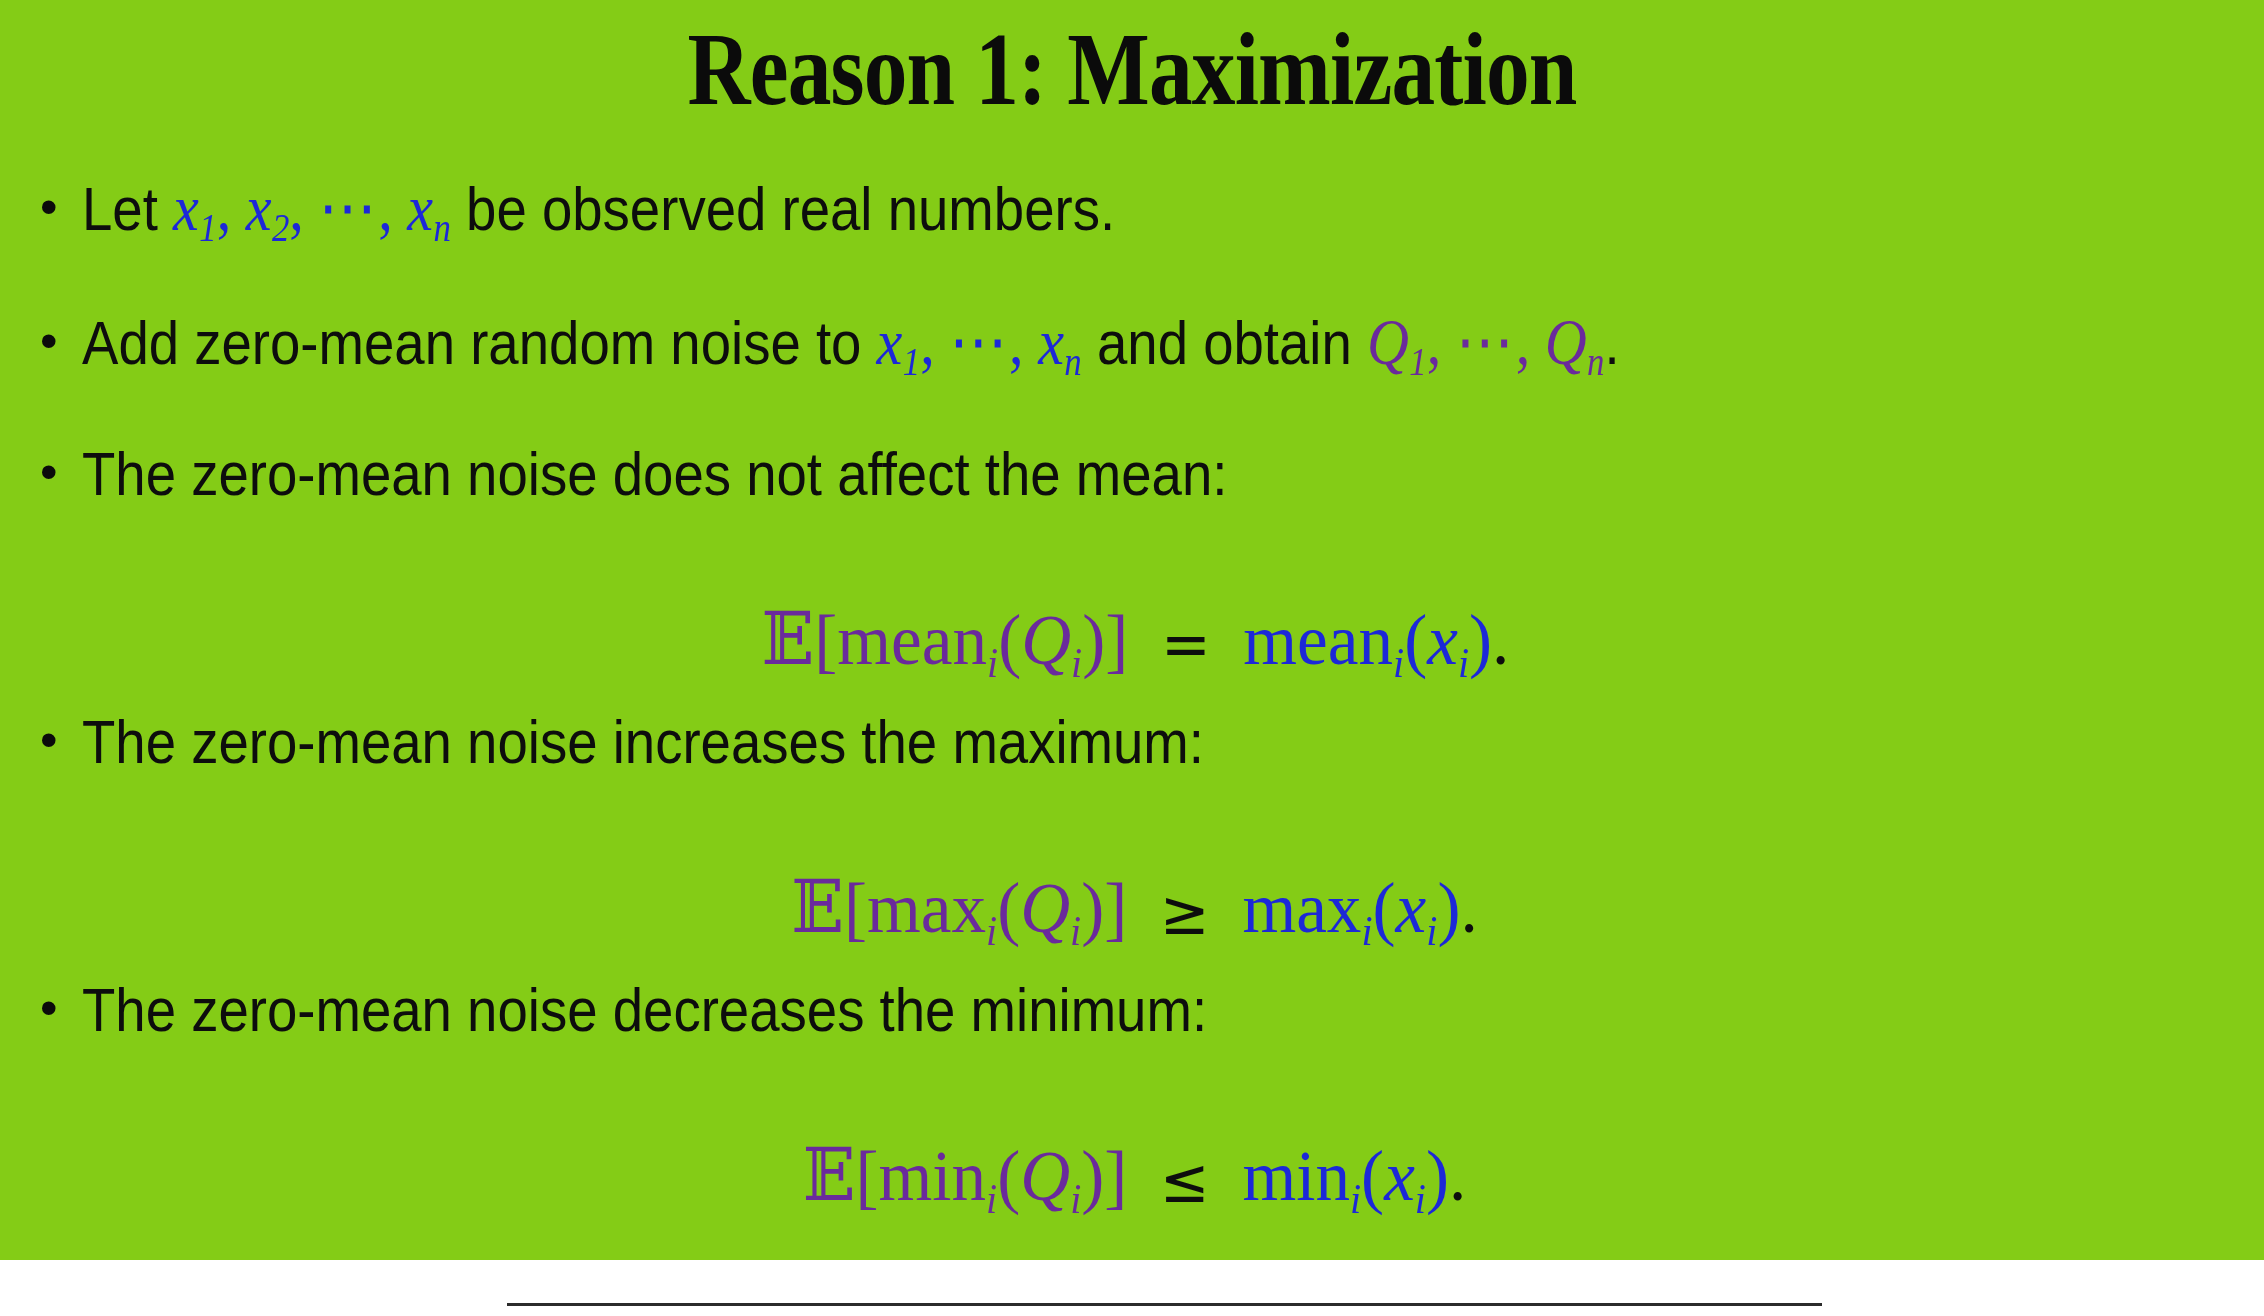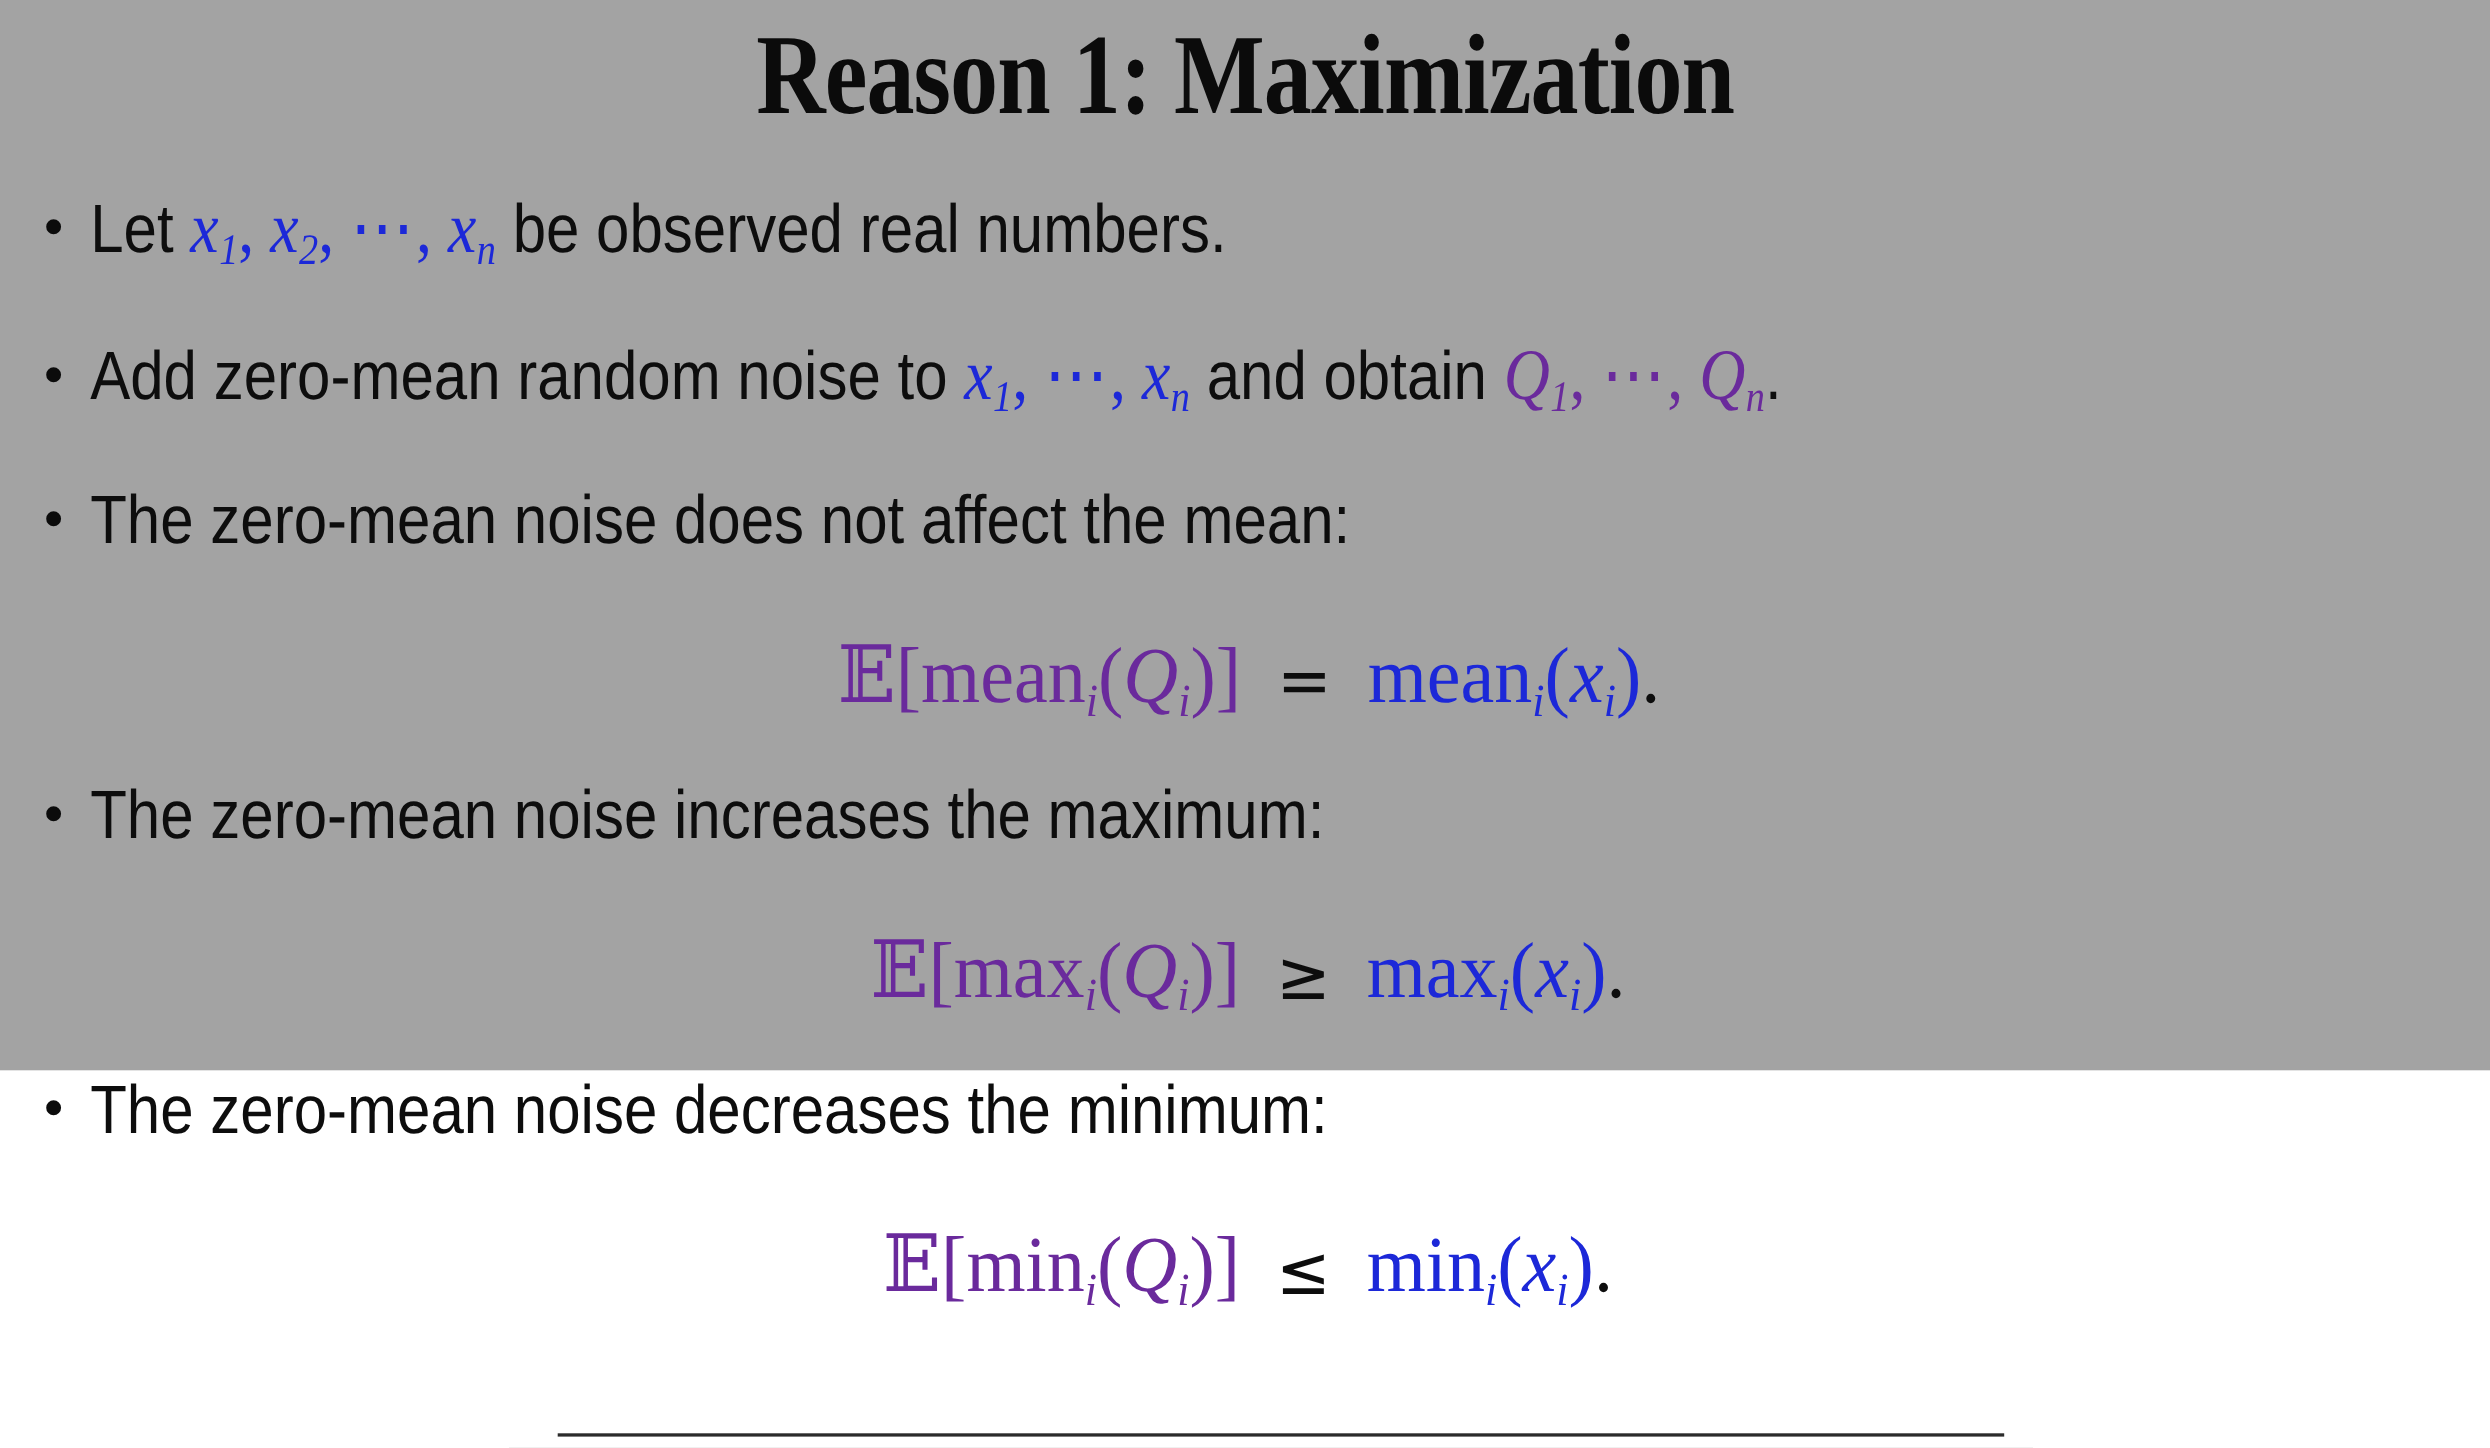--- a/index.html
+++ b/index.html
@@ -10,22 +10,22 @@
   body {
     width: 2264px;
     height: 1316px;
     overflow: hidden;
     font-family: "Liberation Sans", sans-serif;
   }
 
   .slide {
     position: relative;
     width: 2264px;
-    height: 973px;
-    background: #a3a3a3;
+    height: 1260px;
+    background: #84cc16;
   }
 
   
   .slide-title {
     position: absolute;
     top: 8px;
     left: 0;
     width: 2264px;
     text-align: center;
     font-family: "Liberation Serif", "DejaVu Serif", serif;
@@ -102,20 +102,21 @@
   .mcomma {
     font-family: "Liberation Serif", "DejaVu Serif", serif;
     font-style: normal;
     font-size: 66px;
   }
 
   
   .equation-row {
     height: 134px;
     display: flex;
+    align-items: center;
     justify-content: center;
     white-space: nowrap;
   }
 
   .eq {
     font-family: "Liberation Serif", "DejaVu Serif", serif;
     font-size: 72px;
     line-height: 1;
     white-space: nowrap;
     transform: scaleX(0.96);

